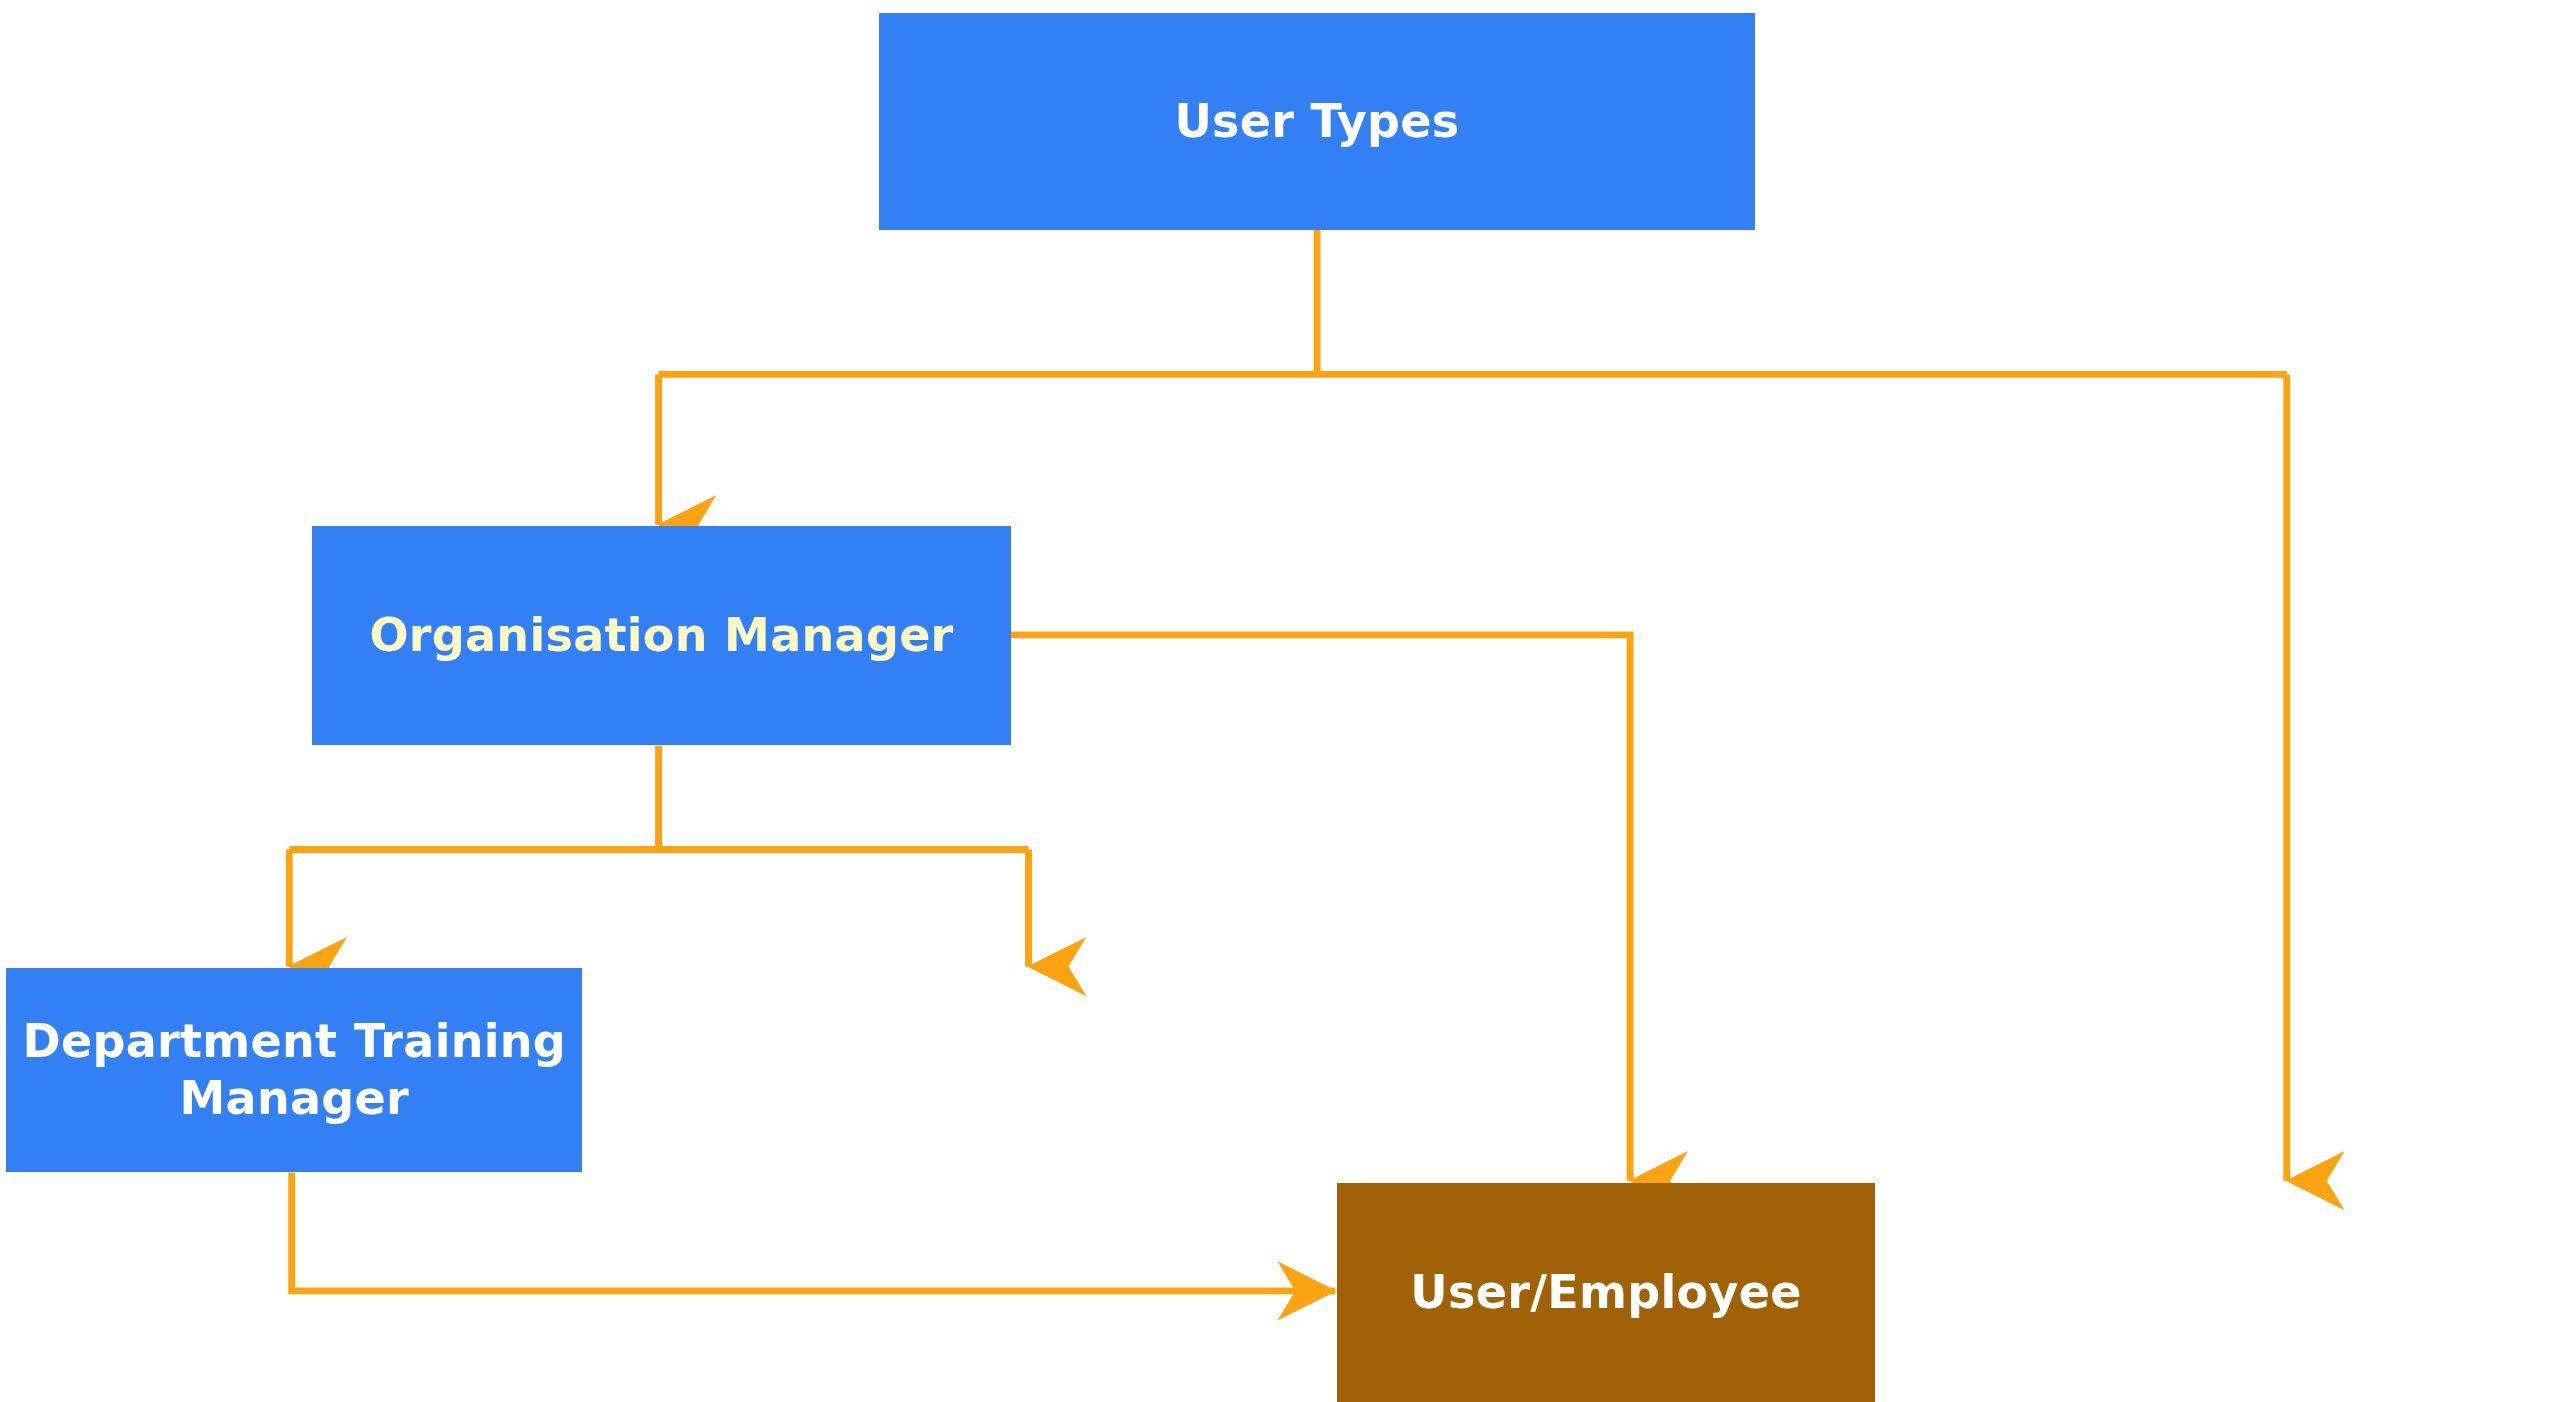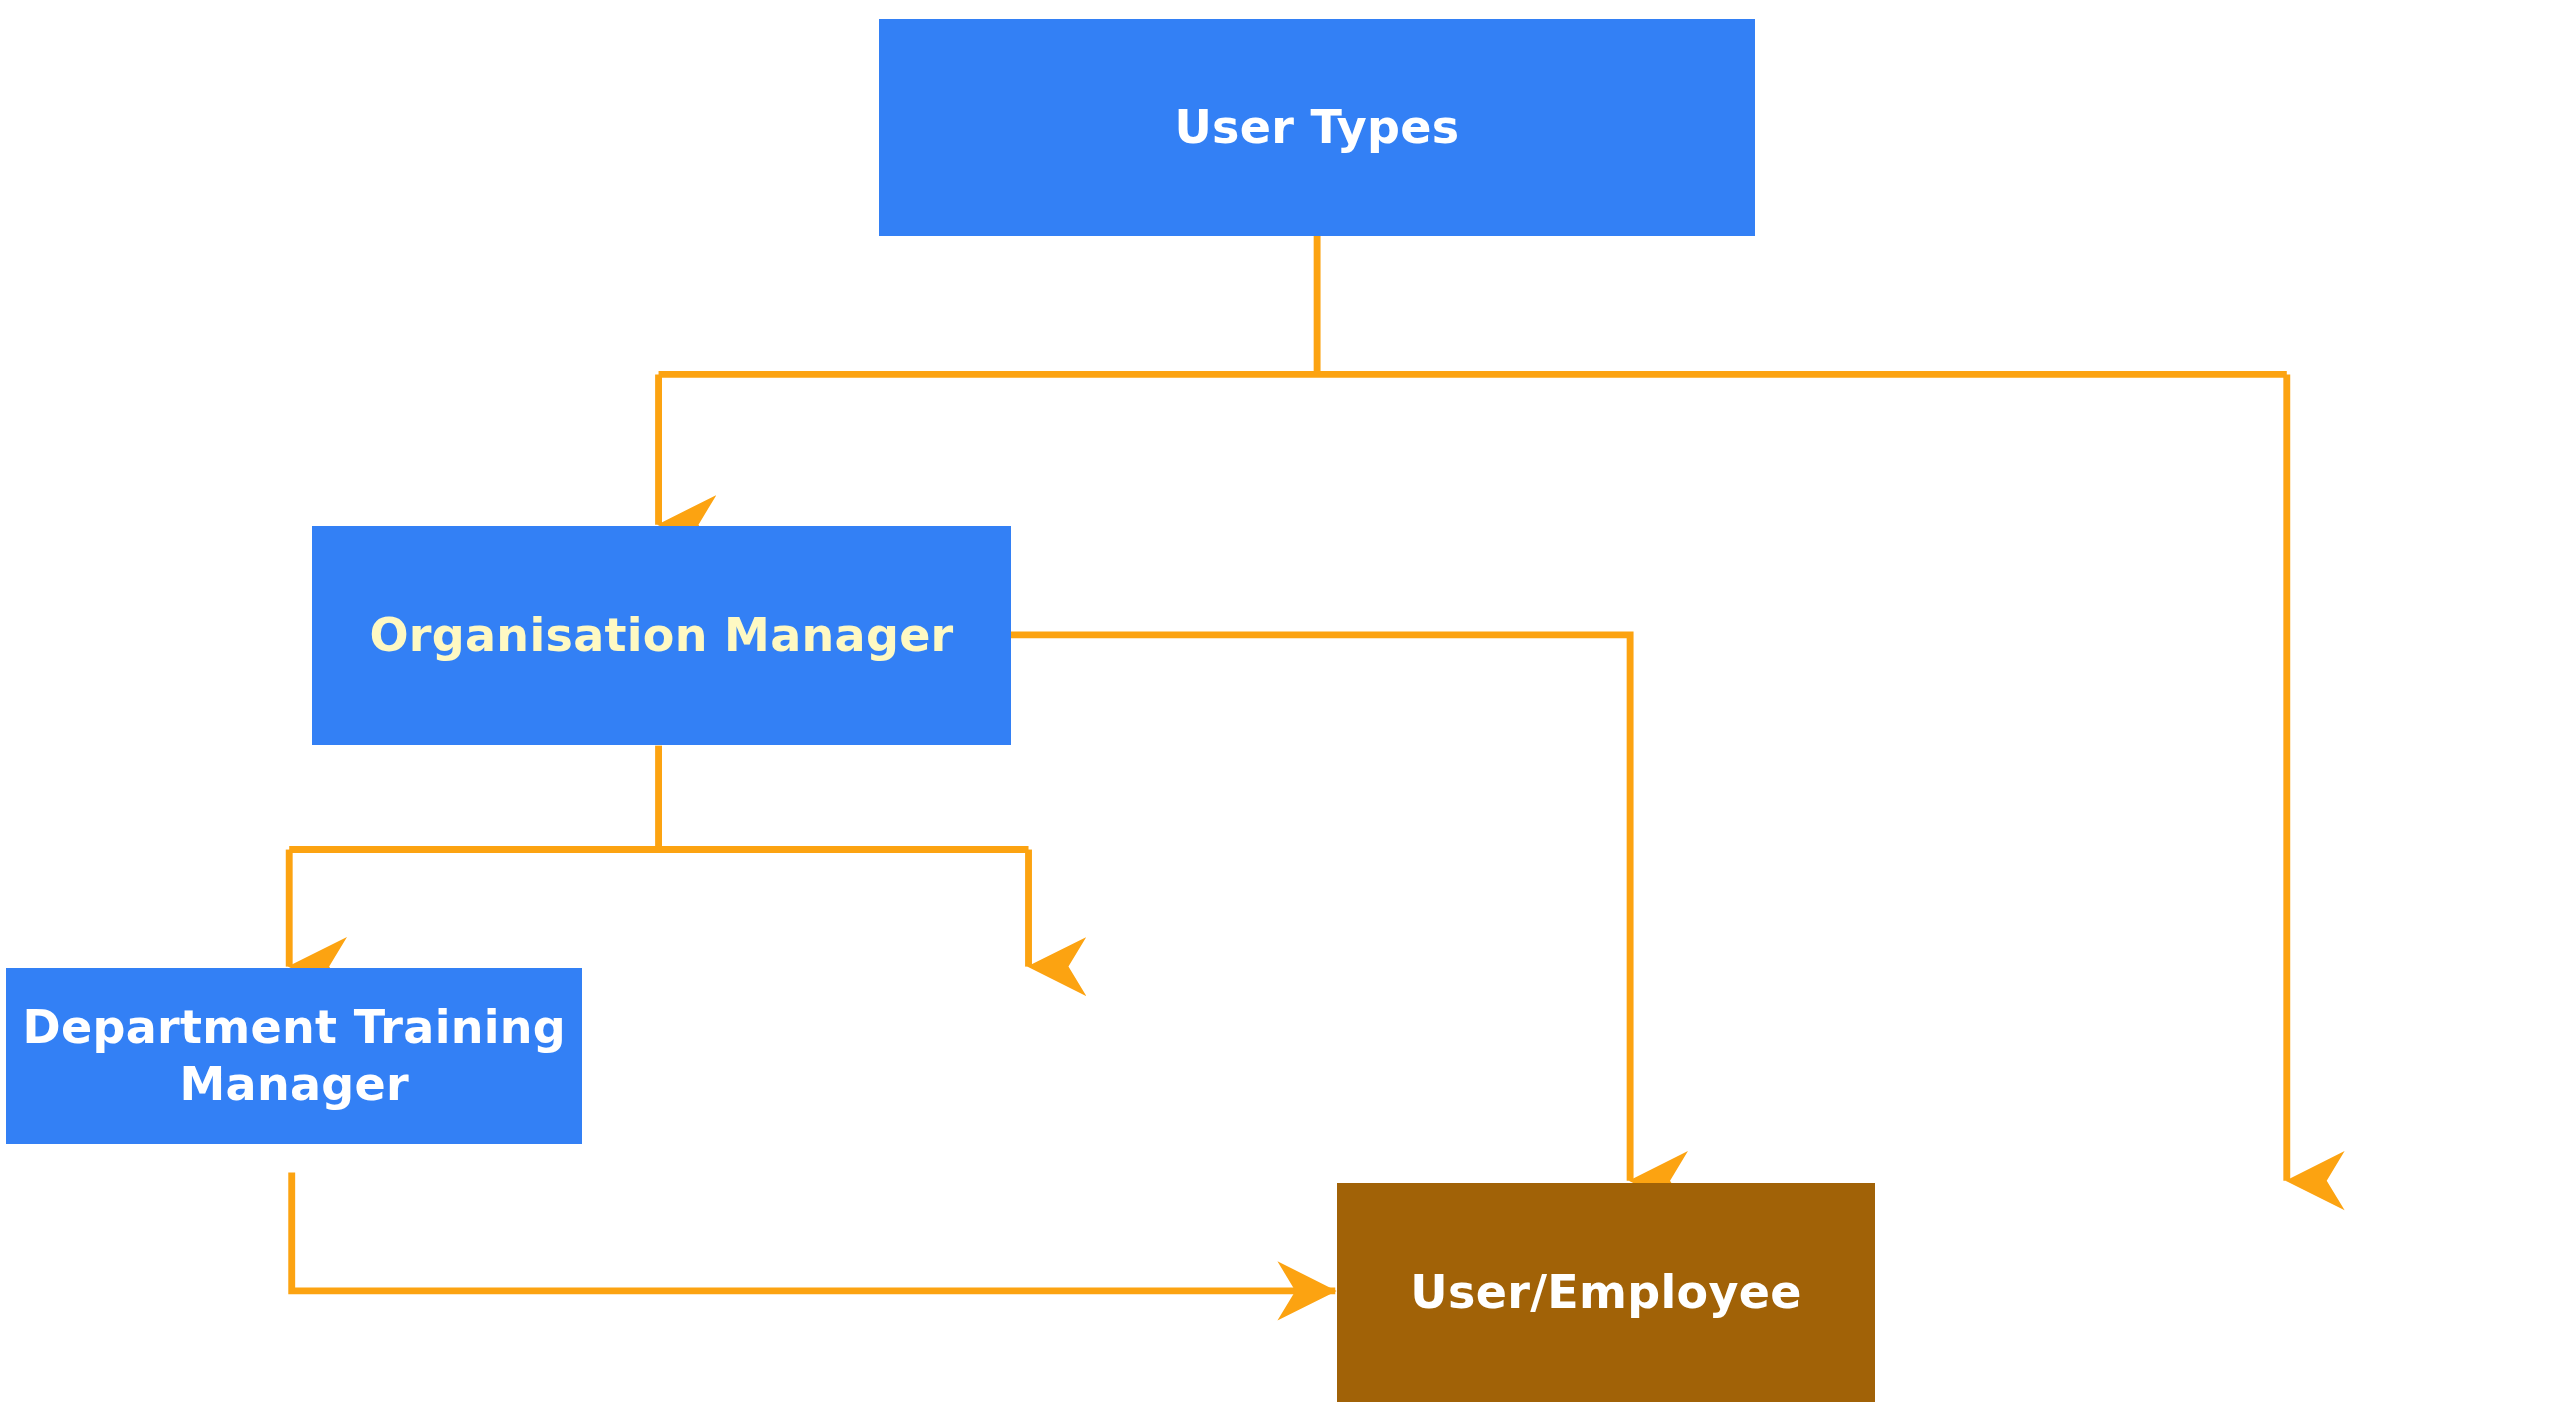--- a/index.html
+++ b/index.html
@@ -77,29 +77,29 @@
 
       <path d="M 1643,1357 L 1643,1544" marker-end="url(#arrow-down)" stroke="#fca311"></path>
 
       <path d="M 1615,1014 L 2604,1014 L 2604,1886" marker-end="url(#arrow-down)" stroke="#fca311"></path>
 
       <path d="M 466,1873 L 466,2062 L 2133,2062" marker-end="url(#arrow-right)" stroke="#fca311"></path>
 
     </g>
   </svg>
 
-  <div class="node" style="left: 879px; top: 19px; width: 876px; height: 217px; background: rgb(51, 128, 245);">
+  <div class="node" style="left: 879px; top: 13px; width: 876px; height: 217px; background: rgb(51, 128, 245);">
     <span class="node-label" style="color: rgb(255, 255, 255);">User Types</span>
   </div>
 
   <div class="node" style="left: 312px; top: 526px; width: 699px; height: 219px; background: rgb(51, 128, 245);">
     <span class="node-label" style="color: #fef9c3;">Organisation Manager</span>
   </div>
 
-  <div class="node" style="left: 6.3px; top: 968px; width: 576px; height: 176px; background: rgb(51, 128, 245);">
+  <div class="node" style="left: 6.3px; top: 968px; width: 576px; height: 204px; background: rgb(51, 128, 245);">
     <span class="node-label" style="color: rgb(255, 255, 255);">Department Training
 Manager</span>
   </div>
 
 
   <div class="node" style="left: 1337px; top: 1183px; width: 538px; height: 220px; background: #a16207;">
     <span class="node-label" style="color: rgb(255, 255, 255);">User/Employee</span>
   </div>
 
 

